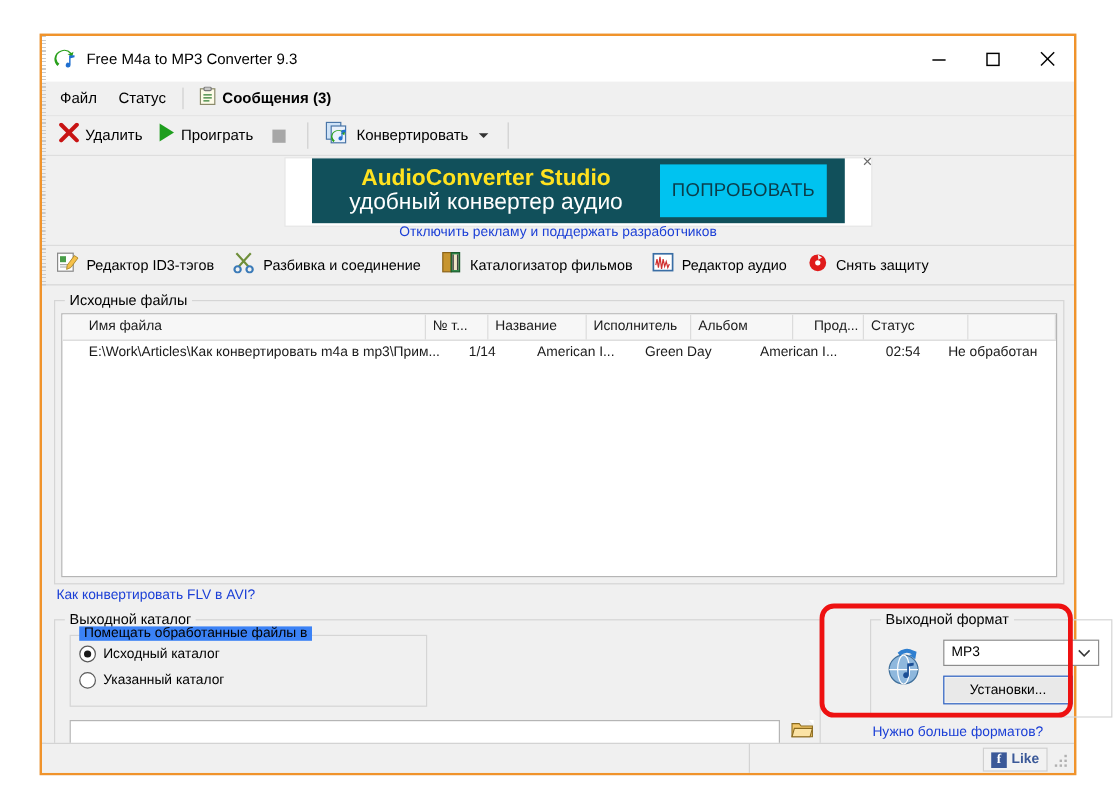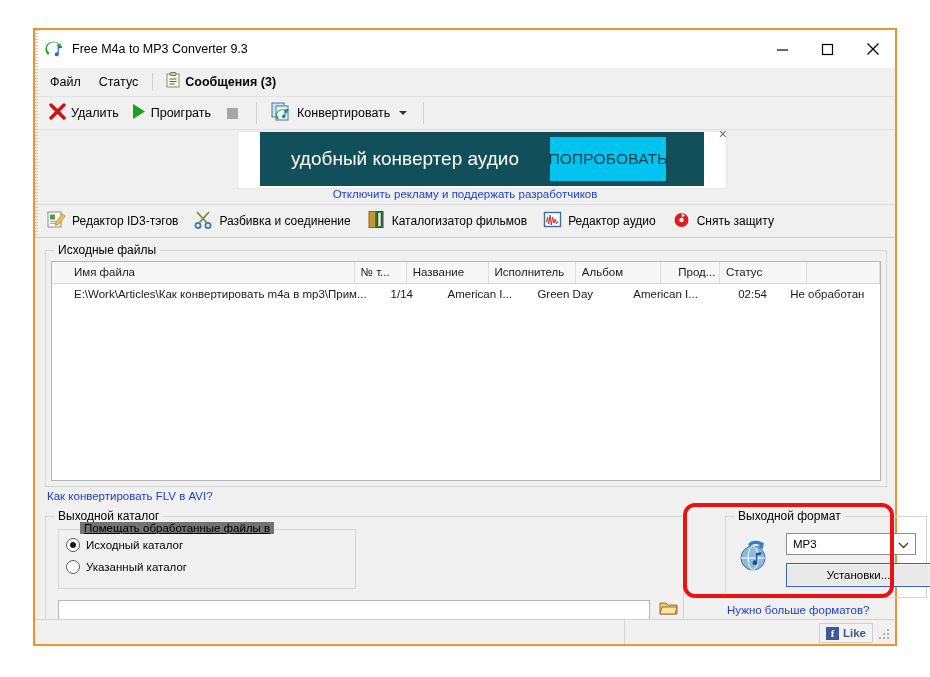--- a/index.html
+++ b/index.html
@@ -94,21 +94,21 @@
     box-shadow: 0 0 0 1px #e6e6e6;
   }
   .adbanner {
     position:absolute; left: 22px; top: 0; width: 444px; height: 54px;
     background:#11505b; display:flex; align-items:center;
   }
   .adtext { width: 290px; text-align:center; line-height:1.05; }
   .adtext .l1 { color:#ffe21f; font-size:19px; font-weight:bold; }
   .adtext .l2 { color:#ffffff; font-size:19px; }
   .adbtn {
-    width: 116px; height: 44px; background:#00c3f0; color:#0b3d4a;
+    width: 139px; height: 44px; background:#00c3f0; color:#0b3d4a;
     display:flex; align-items:center; justify-content:center;
     font-size:15.5px; letter-spacing:.2px;
   }
   .ad-close {
     position:absolute; right: 197px; top: 120px; font-size:14px; color:#6b6b6b;
   }
   .ad-sub {
     position:absolute; left: 0; right:0; top: 58px; text-align:center;
     font-size:11.5px; color:#1b3fd6;
   }
@@ -162,22 +162,22 @@
     position:absolute; left: 12px; top: 252px; font-size:11.5px; color:#1b3fd6;
   }
 
   
   .outdir-group { left: 10px; top: 278px; width: 637px; height: 115px; }
   .inner-group {
     position:absolute; left: 12px; top: 12px; width: 296px; height: 58px;
     border:1px solid #d5d5d5;
   }
   .inner-group .legend2 {
-    position:absolute; top:-8px; left:21px; background:#737373; padding:0 4px;
-    font-size:11.5px; color:#000; white-space:nowrap;text-decoration:underline;
+    position:absolute; top:-8px; left:7px; background:#3b82f6; padding:0 4px;
+    font-size:11.5px; color:#000; white-space:nowrap;
   }
   .radio-row { display:flex; align-items:center; gap:6px; margin: 8px 0 0 7px; }
   .radio {
     width:12px;height:12px;border-radius:50%;border:1px solid #5a5a5a;background:#fff;
     position:relative; flex:0 0 auto;
   }
   .radio.on::after {
     content:''; position:absolute; left:3px; top:3px; width:6px;height:6px;border-radius:50%;
     background:#1a1a1a;
   }
@@ -193,21 +193,21 @@
   
   .fmt-group { left: 690px; top: 278px; width: 200px; height: 80px; }
   .fmt-icon { position:absolute; left:10px; top:22px; width:36px;height:36px; }
   .fmt-select {
     position:absolute; left: 60px; top: 16px; width: 130px; height: 22px;
     border:1px solid #8d8d8d; background:#fff; box-sizing:border-box;
     display:flex; align-items:center; justify-content:space-between; padding: 0 6px;
   }
   .fmt-select .val { font-size:11.5px; color:#000; }
   .fmt-btn {
-    position:absolute; left: 60px; top: 46px; width: 145px; height: 24px;
+    position:absolute; left: 60px; top: 46px; width: 108px; height: 24px;
     border:1px solid #2d62c4; background:#e9e9e9; box-sizing:border-box;
     display:flex; align-items:center; justify-content:center;
     box-shadow: inset 0 0 0 1px #f3f3f3;
   }
   .fmt-btn span { font-size:11.5px; color:#000; }
   .fmt-link { position:absolute; left: 692px; top: 366px; font-size:11.5px; color:#1b3fd6; }
 
   .red-highlight {
     position: absolute; left: 683px; top: 503px; width: 211px; height: 95px;
     border: 4px solid #ee1111; border-radius: 12px; box-sizing: border-box;
@@ -335,20 +335,21 @@
         <span class="tb-arrow"></span>
       </div>
 
       <div class="tb-sep"></div>
     </div>
 
     <div class="adzone">
       <div class="adbox">
         <div class="adbanner">
           <div class="adtext">
+            <div class="l1">AudioConverter Studio</div>
             <div class="l2">удобный конвертер аудио</div>
           </div>
           <div class="adbtn">ПОПРОБОВАТЬ</div>
         </div>
       </div>
       <div class="ad-close" style="position:absolute; right:168px; top:-4px;">×</div>
       <div class="ad-sub">Отключить рекламу и поддержать разработчиков</div>
     </div>
 
     <div class="toolbar2">

